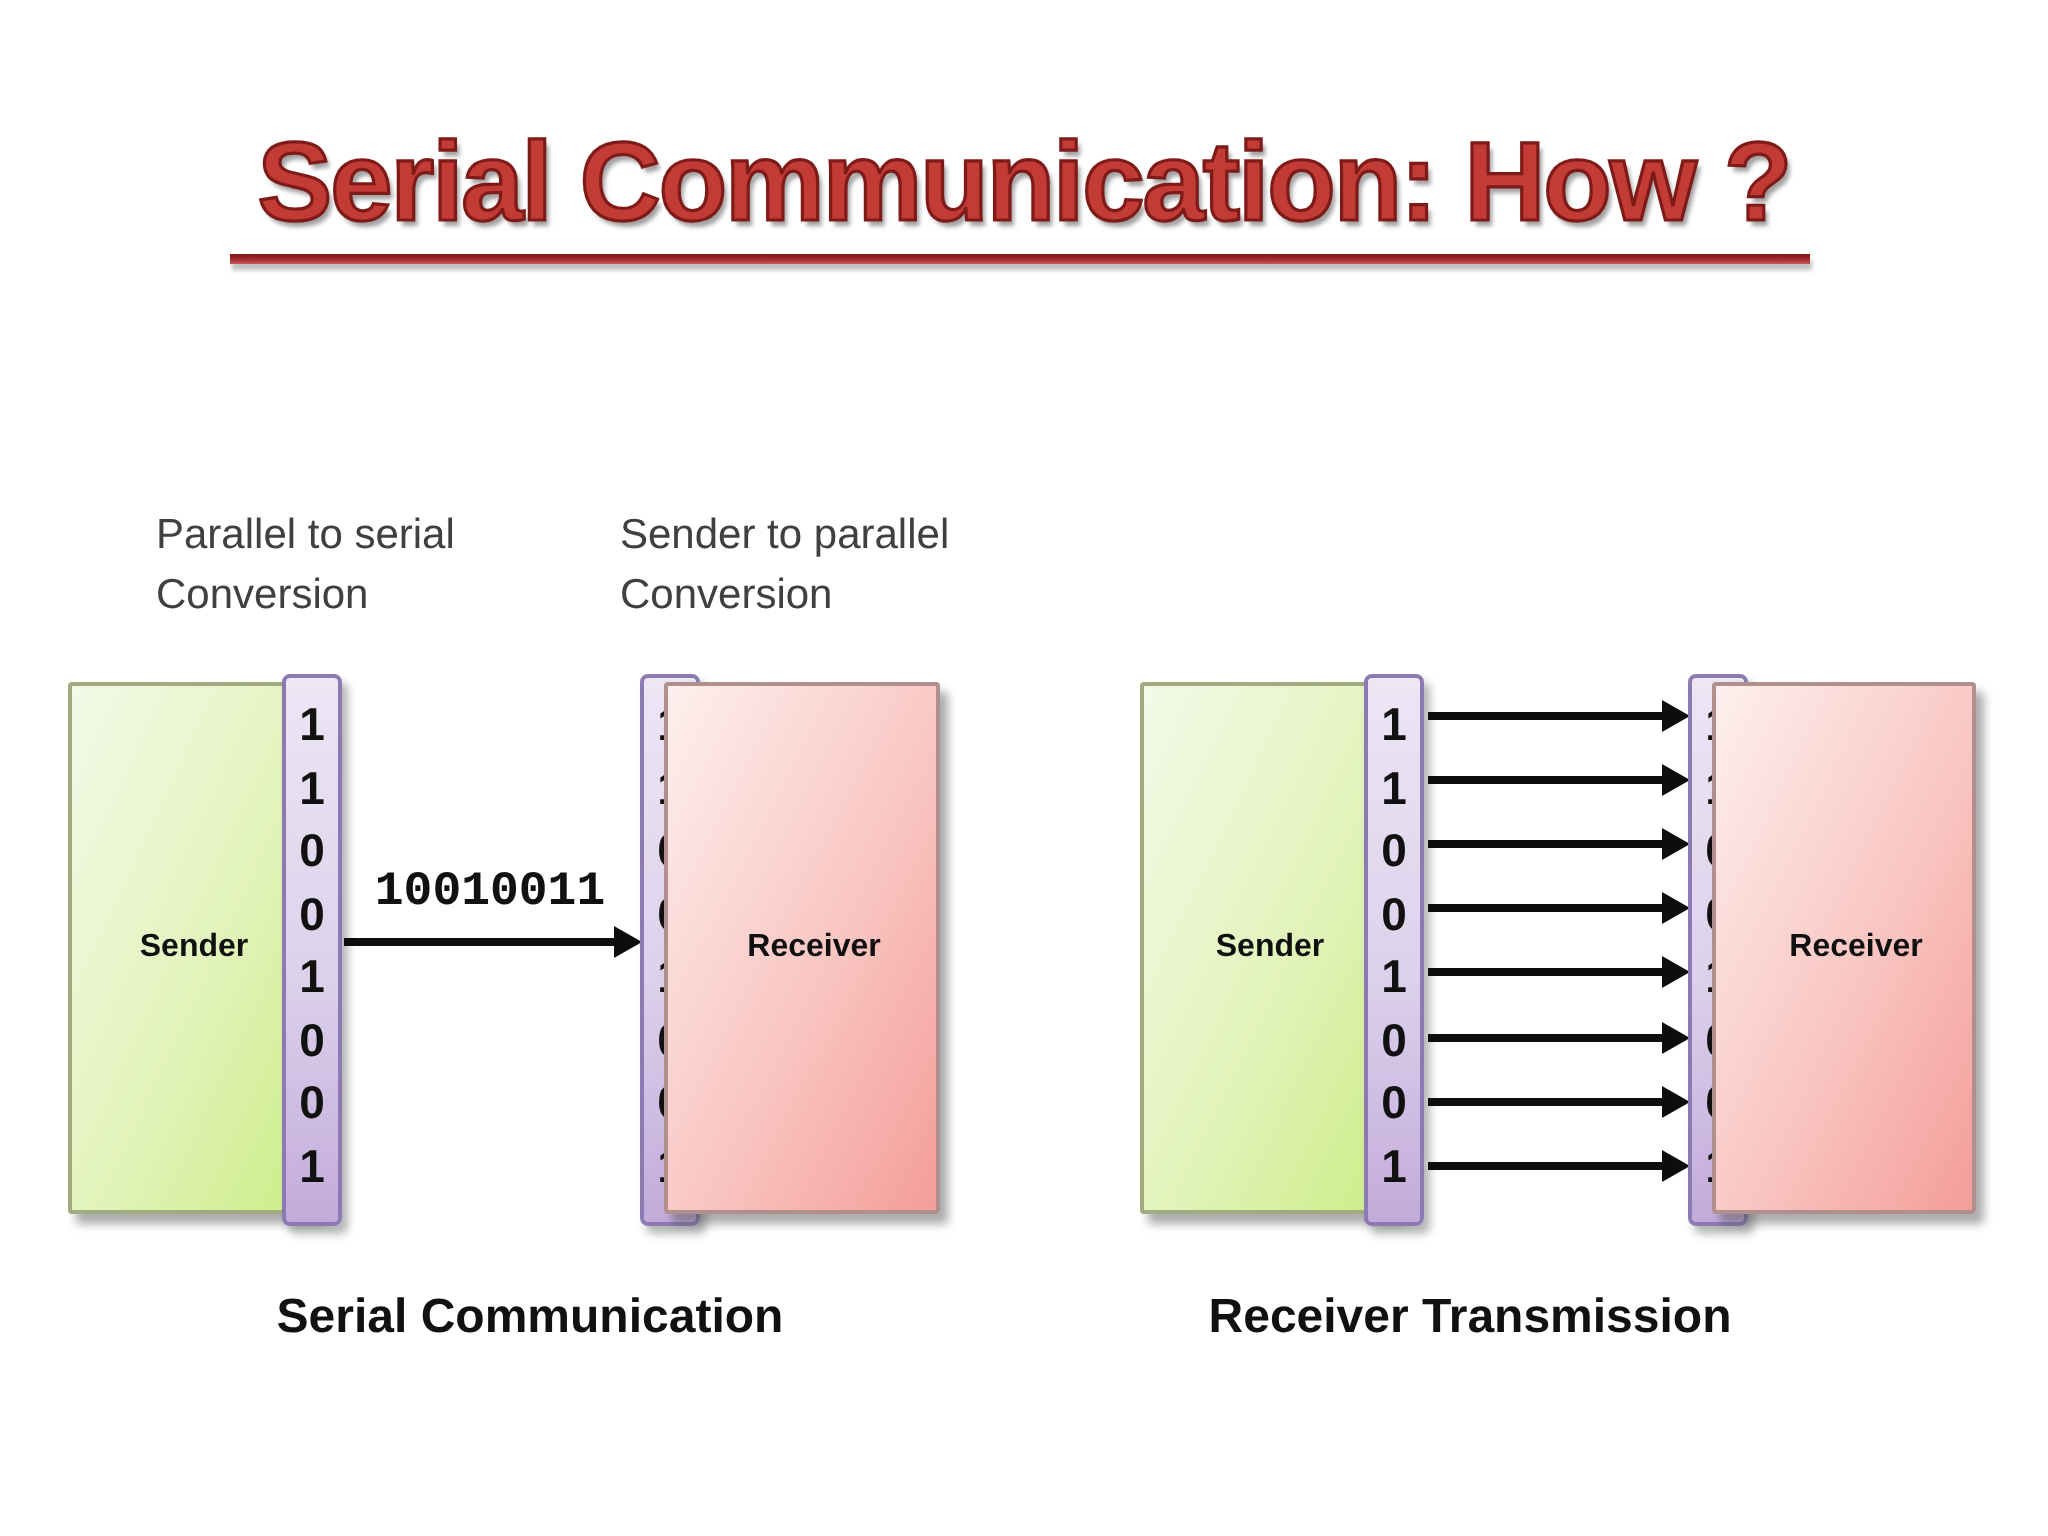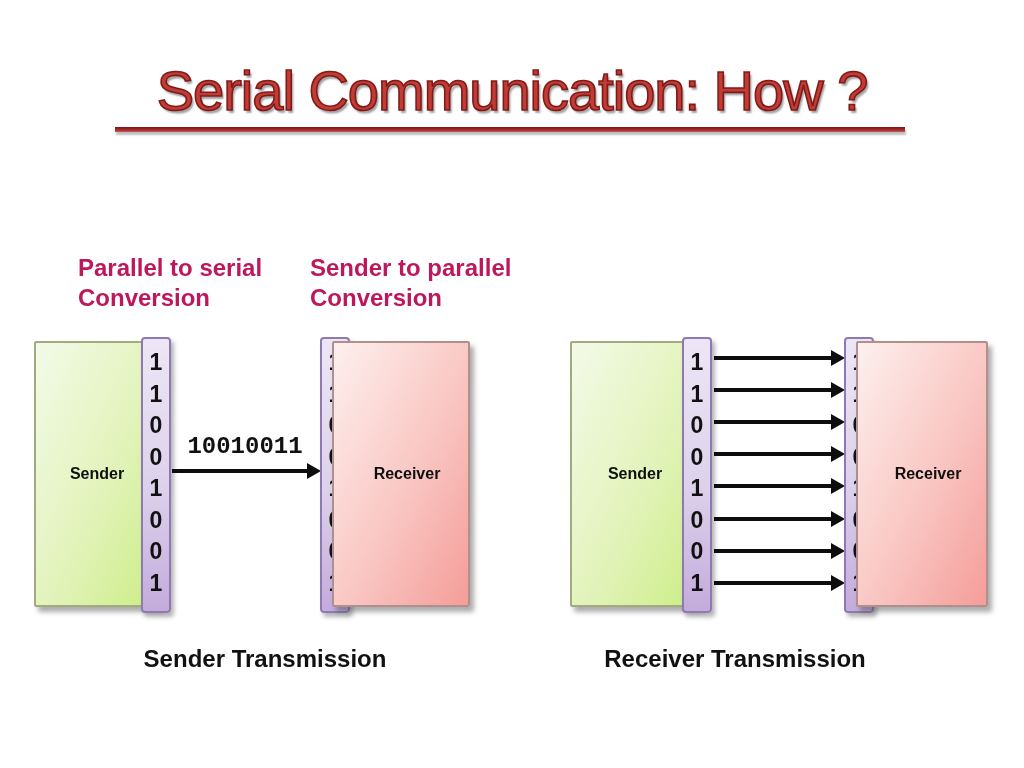--- a/index.html
+++ b/index.html
@@ -4,41 +4,41 @@
 <style>
   * { margin:0; padding:0; box-sizing:border-box; }
   html,body { background:#888; }
   .slide {
     position:relative; width:1024px; height:768px; background:#ffffff;
     font-family:"Liberation Sans", sans-serif; overflow:hidden; margin:0 auto;
   }
   
   .title {
     position:absolute; top:58px; left:0; width:100%;
-    text-align:center; font-size:56px; font-weight:normal; letter-spacing:-1px;
+    text-align:center; font-size:56px; font-weight:bold; letter-spacing:-1px;
     color:#c23b35; -webkit-text-stroke:1.6px #7e1a18;
     text-shadow:2px 3px 2px rgba(110,110,110,0.65), -1px -1px 0 rgba(255,235,235,0.5);
     white-space:nowrap;
   }
   .title-underline {
     position:absolute; top:127px; left:115px; width:790px; height:5px;
     background:linear-gradient(180deg,#7e1414 0%, #a32a2a 55%, #c65a5a 100%);
     box-shadow:1px 3px 2px rgba(140,140,140,0.55);
   }
   
   .subtitle-box {
     position:absolute; top:171px; left:234px; width:551px; height:48px;
     background:linear-gradient(180deg,#f6fbea 0%, #ecf6d2 55%, #ddf0af 100%);
     border:2px solid #94a75c; box-shadow:5px 6px 5px rgba(60,60,60,0.55);
     display:flex; align-items:center; justify-content:center;
     font-size:29px; color:#141414;
   }
   
   .annotation {
-    position:absolute; font-size:24px; font-weight:bold; color:#be185d;
+    position:absolute; font-size:21px; font-weight:normal; color:#404040;
     line-height:30px; white-space:pre-line;
   }
   .annotation.left  { top:253px; left:78px; }
   .annotation.right { top:253px; left:310px; }
   
   .ebox {
     position:absolute; display:flex; align-items:center; justify-content:center;
     font-size:16px; font-weight:bold; color:#101010;
     box-shadow:4px 5px 5px rgba(70,70,70,0.45); border-radius:2px;
   }
@@ -119,21 +119,21 @@
       <span>0</span>
       <span>1</span>
       <span>0</span>
       <span>0</span>
       <span>1</span>
     </div>
     <div class="ebox receiver-box" style="left:332px; top:341px; width:138px; height:266px;">
       <span>Receiver</span>
     </div>
 
-    <div class="caption serial">Sender Transmission</div>
+    <div class="caption serial">Serial Communication</div>
   </div>
 
   <div>
     <div class="ebox sender-box" style="left:570px; top:341px; width:130px; height:266px;">
       <span>Sender</span>
     </div>
     <div class="strip" style="left:682px;">
       <span>1</span>
       <span>1</span>
       <span>0</span>

